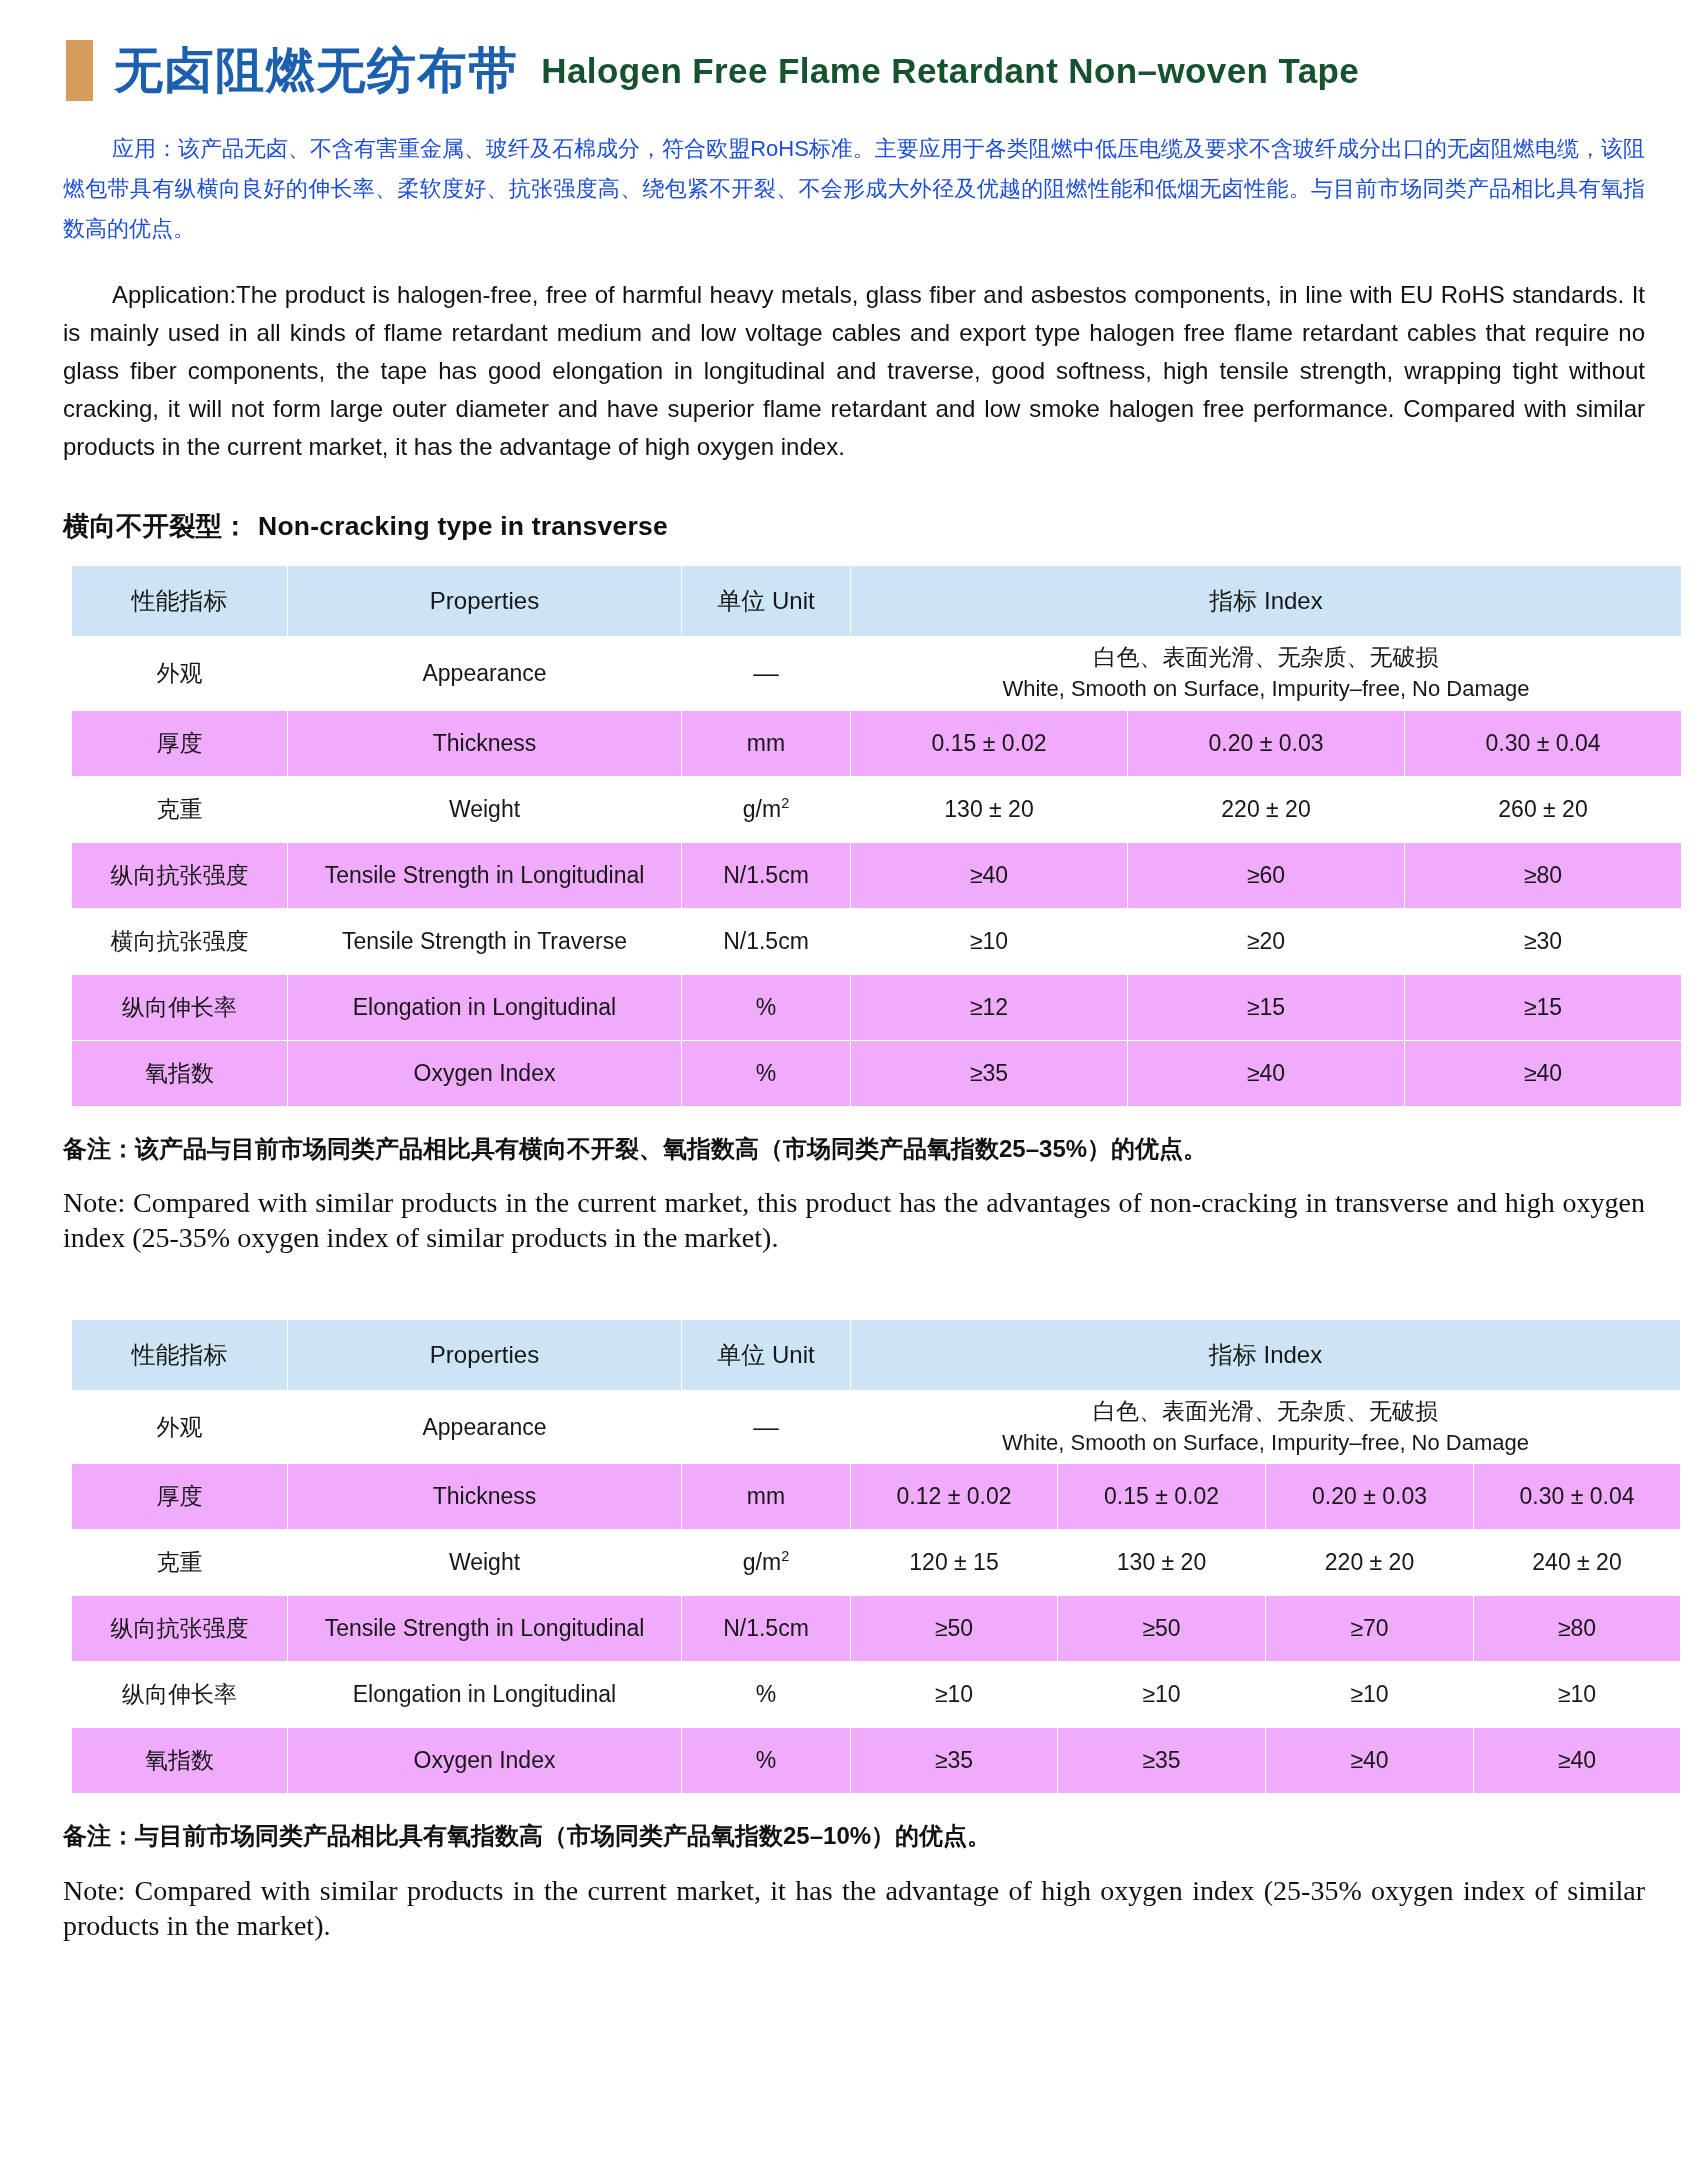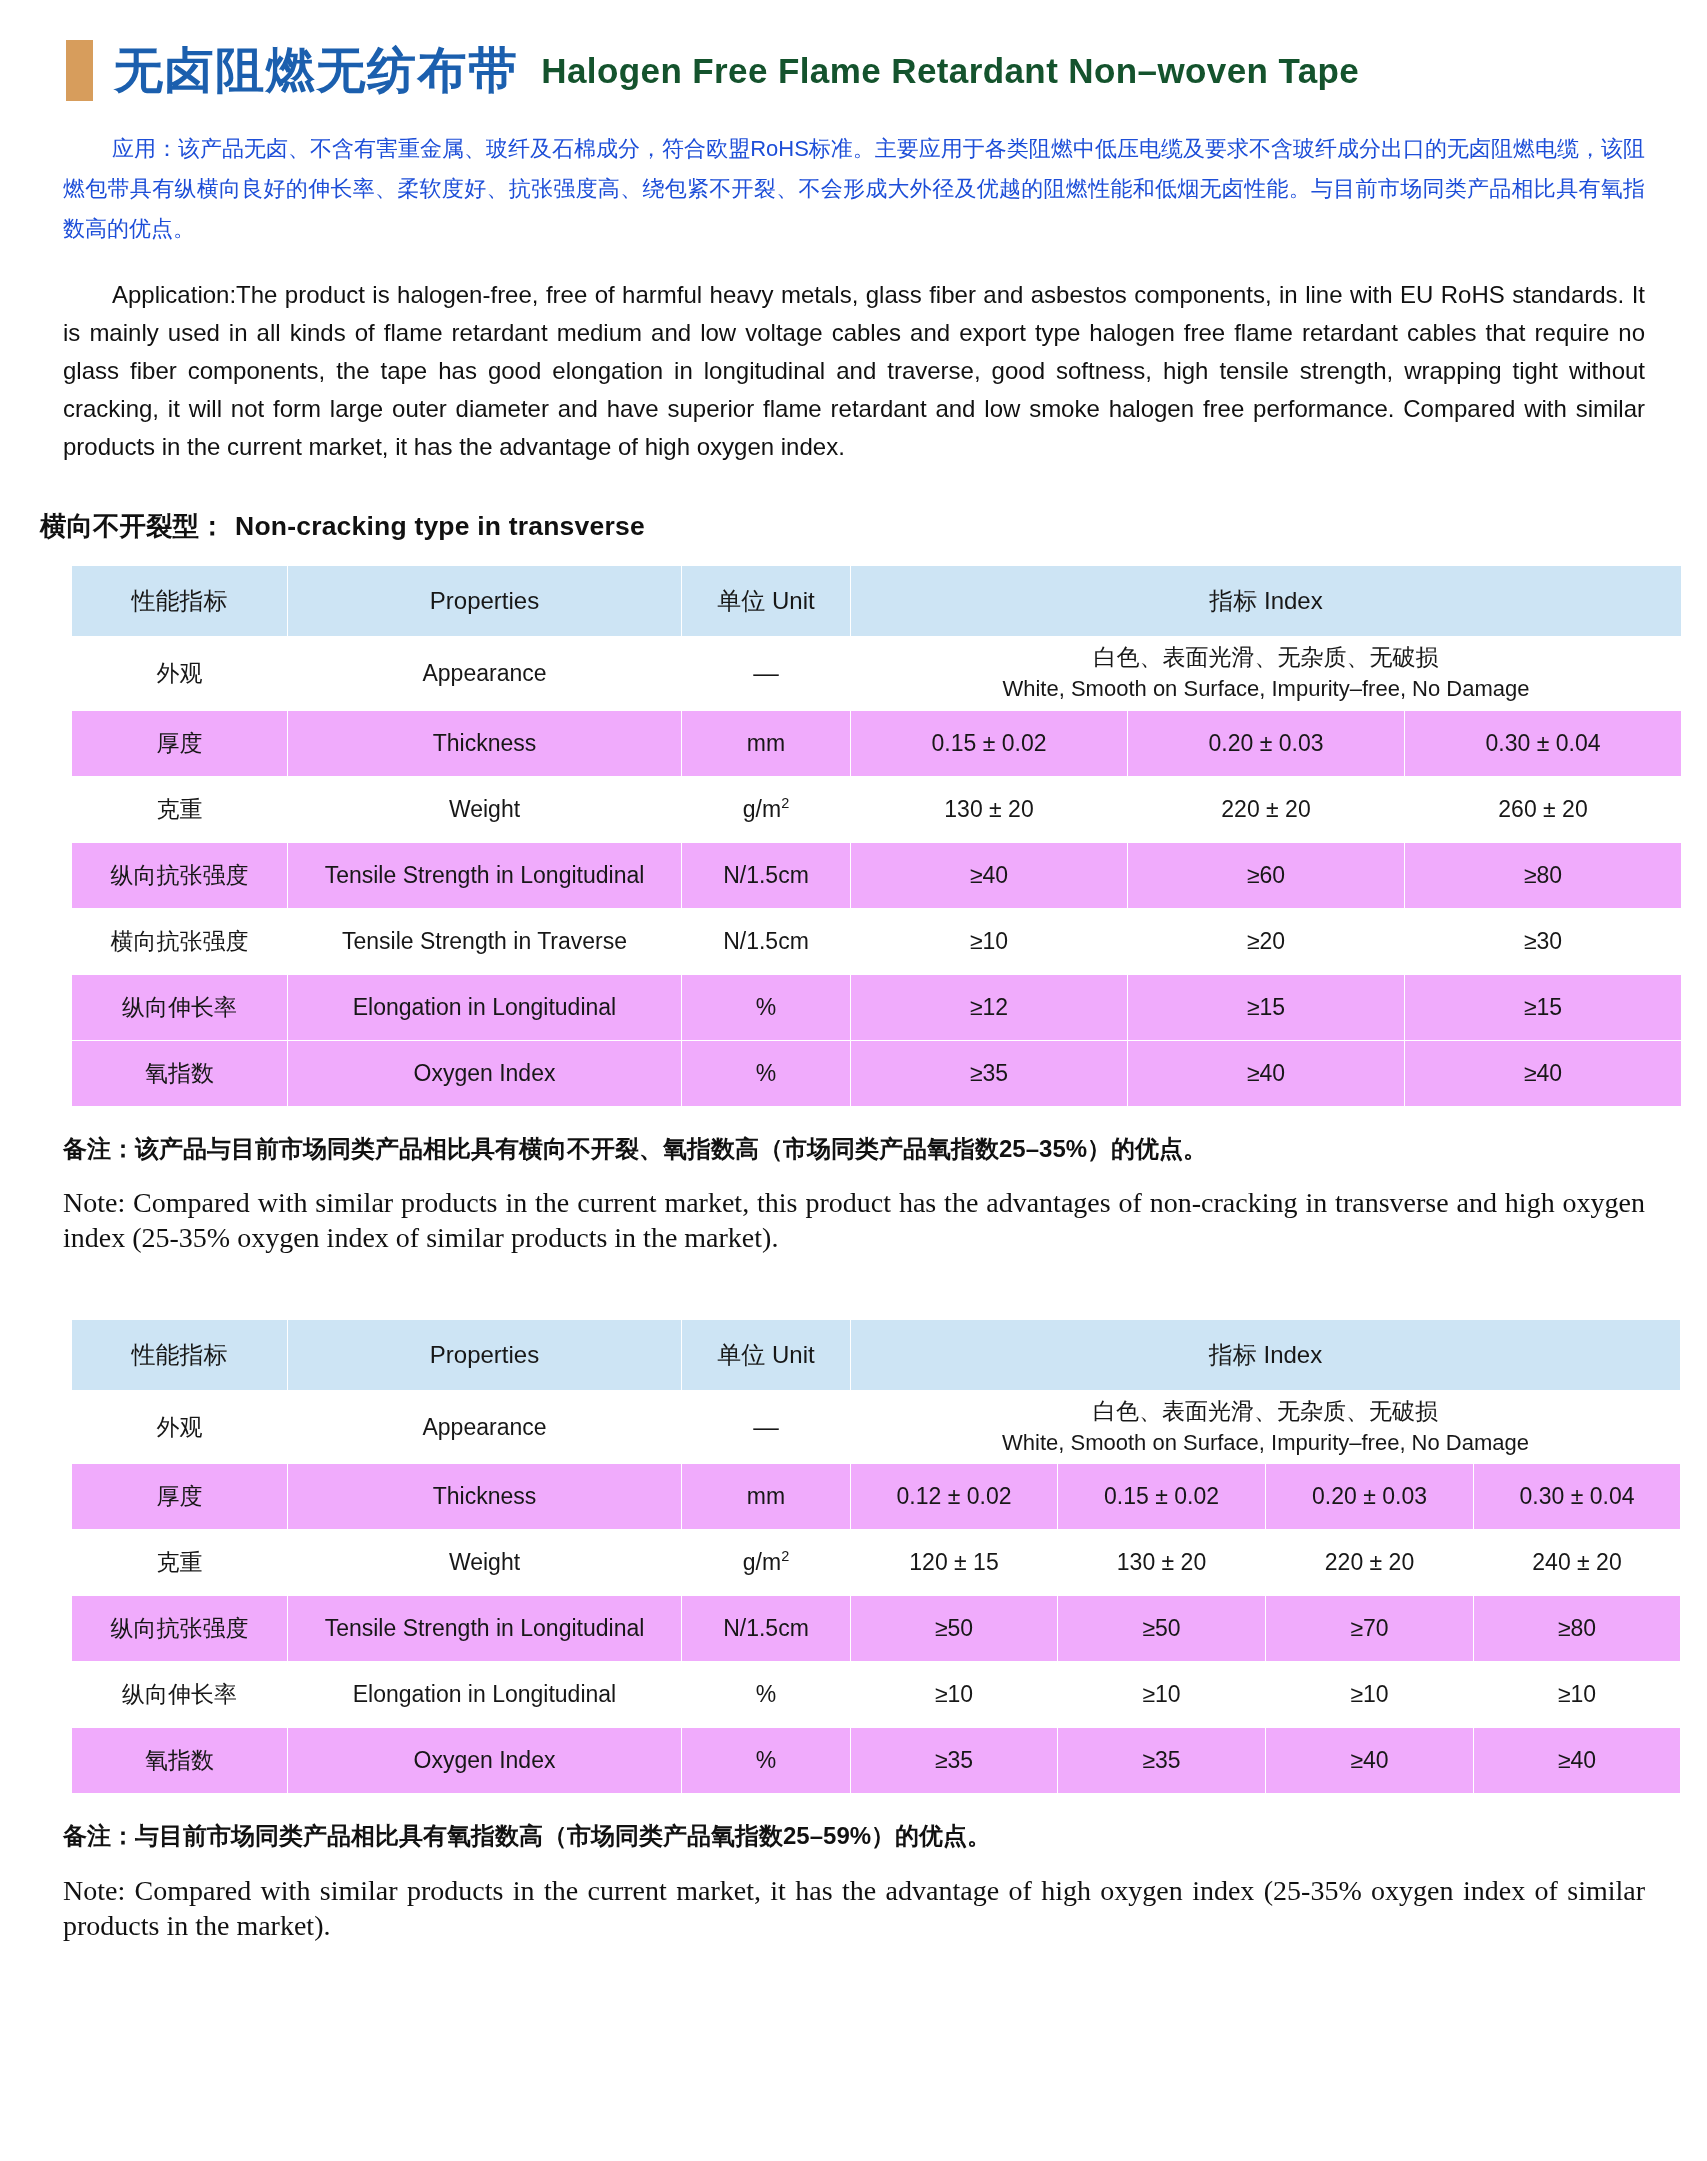--- a/index.html
+++ b/index.html
@@ -73,21 +73,21 @@
     font-size: 24px;
     line-height: 38px;
     text-align: justify;
     text-indent: 49px;
     color: #111;
     font-family: Liberation Sans, sans-serif;
   }
 
   
   .section-head {
-    margin: 42px 0 0 24px;
+    margin: 42px 0 0 47px;
     font-size: 26.5px;
     font-weight: bold;
     color: #111;
     white-space: nowrap;
     font-family: "Liberation Sans", sans-serif;
   }
   .section-head .en {
     margin-left: 9.6px;
     letter-spacing: 0.2px;
   }
@@ -332,17 +332,17 @@
           <td><span>%</span><span class="sup"></span></td>
           <td>≥35</td>
           <td>≥35</td>
           <td>≥40</td>
           <td>≥40</td>
         </tr>
       </tbody>
     </table>
   </div>
 
-  <div class="note-cn">备注：与目前市场同类产品相比具有氧指数高（市场同类产品氧指数25–59%）的优点。</div>
+  <div class="note-cn">备注：与目前市场同类产品相比具有氧指数高（市场同类产品氧指数25–10%）的优点。</div>
   <div class="note-en">Note: Compared with similar products in the current market, it has the advantage of high oxygen index (25-35% oxygen index of similar products in the market).</div>
 
 </div>
 
 
 </body></html>

